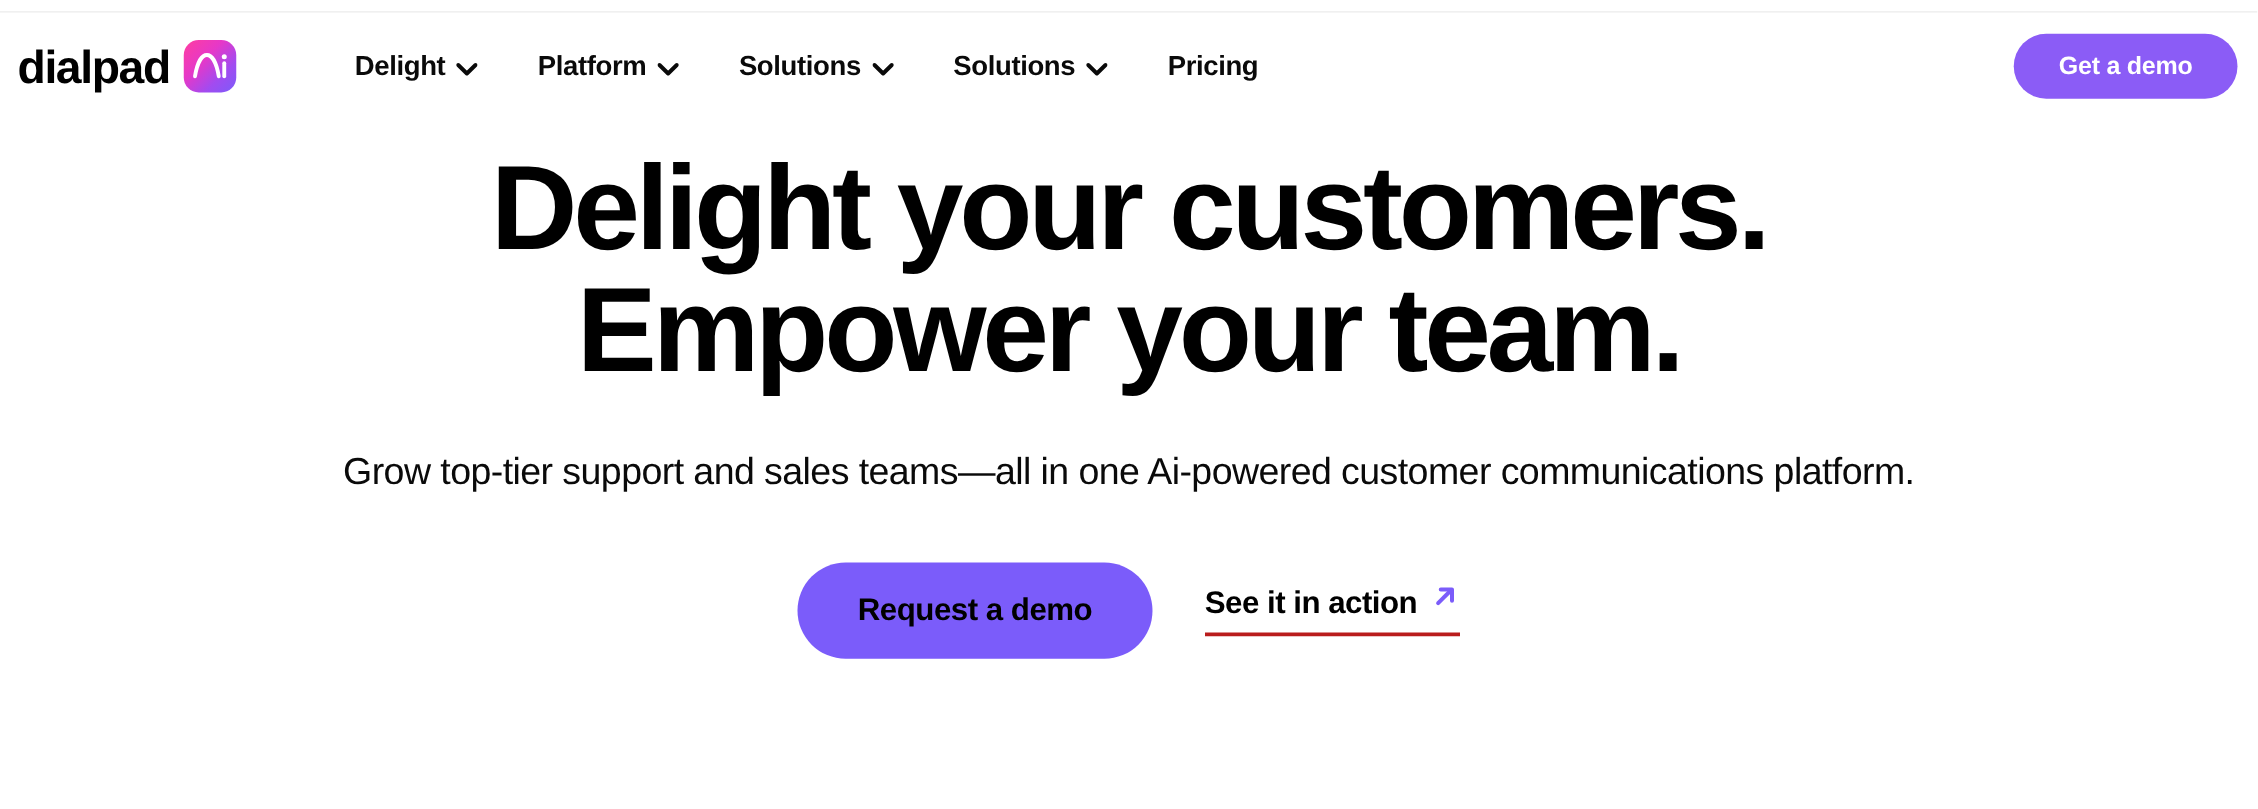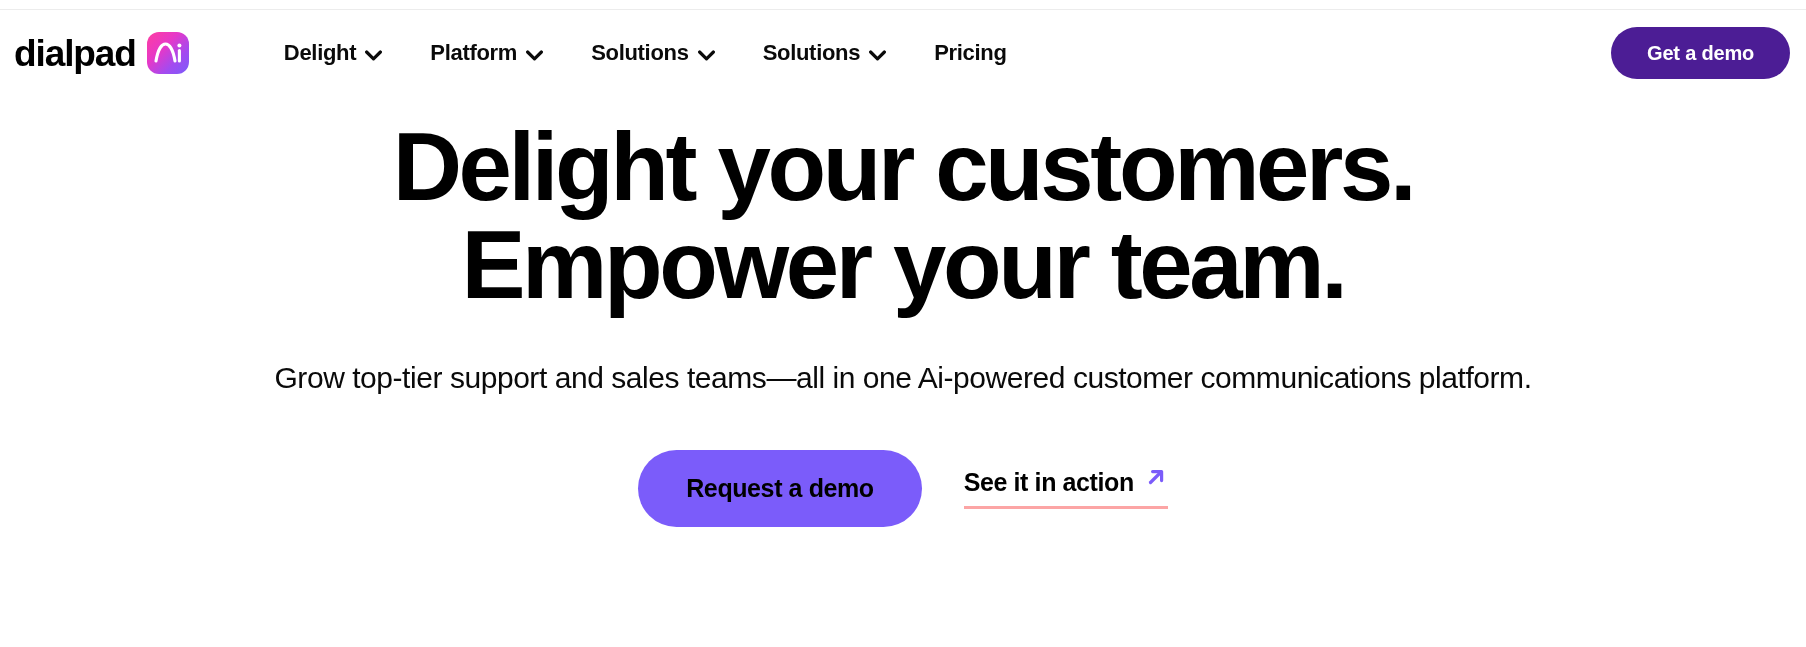--- a/index.html
+++ b/index.html
@@ -93,21 +93,21 @@
     border: none;
     font-family: "Liberation Sans", sans-serif;
     padding: 6px 0;
   }
   .chev { display: block; margin-top: 2px; }
 
   
   .header-cta {
     margin-left: auto;
     flex: 0 0 auto;
-    background: #4c1d95;
+    background: #8b5cf6;
     color: #ffffff;
     border: none;
     border-radius: 999px;
     font-family: "Liberation Sans", sans-serif;
     font-size: 20px;
     font-weight: 700;
     letter-spacing: -0.2px;
     padding: 16px 36px;
     cursor: pointer;
     line-height: 1;
@@ -167,21 +167,21 @@
 
   .link-secondary {
     display: inline-flex;
     align-items: center;
     gap: 10px;
     font-size: 25px;
     font-weight: 700;
     letter-spacing: -0.4px;
     color: #000000;
     text-decoration: none;
-    border-bottom: 3px solid #fca5a5;
+    border-bottom: 3px solid #b91c1c;
     padding-bottom: 9px;
     cursor: pointer;
   }
   .link-secondary .arrow { display: block; margin-top: -4px; }
 </style>
 </head>
 <body>
 
 <div class="page">
 

